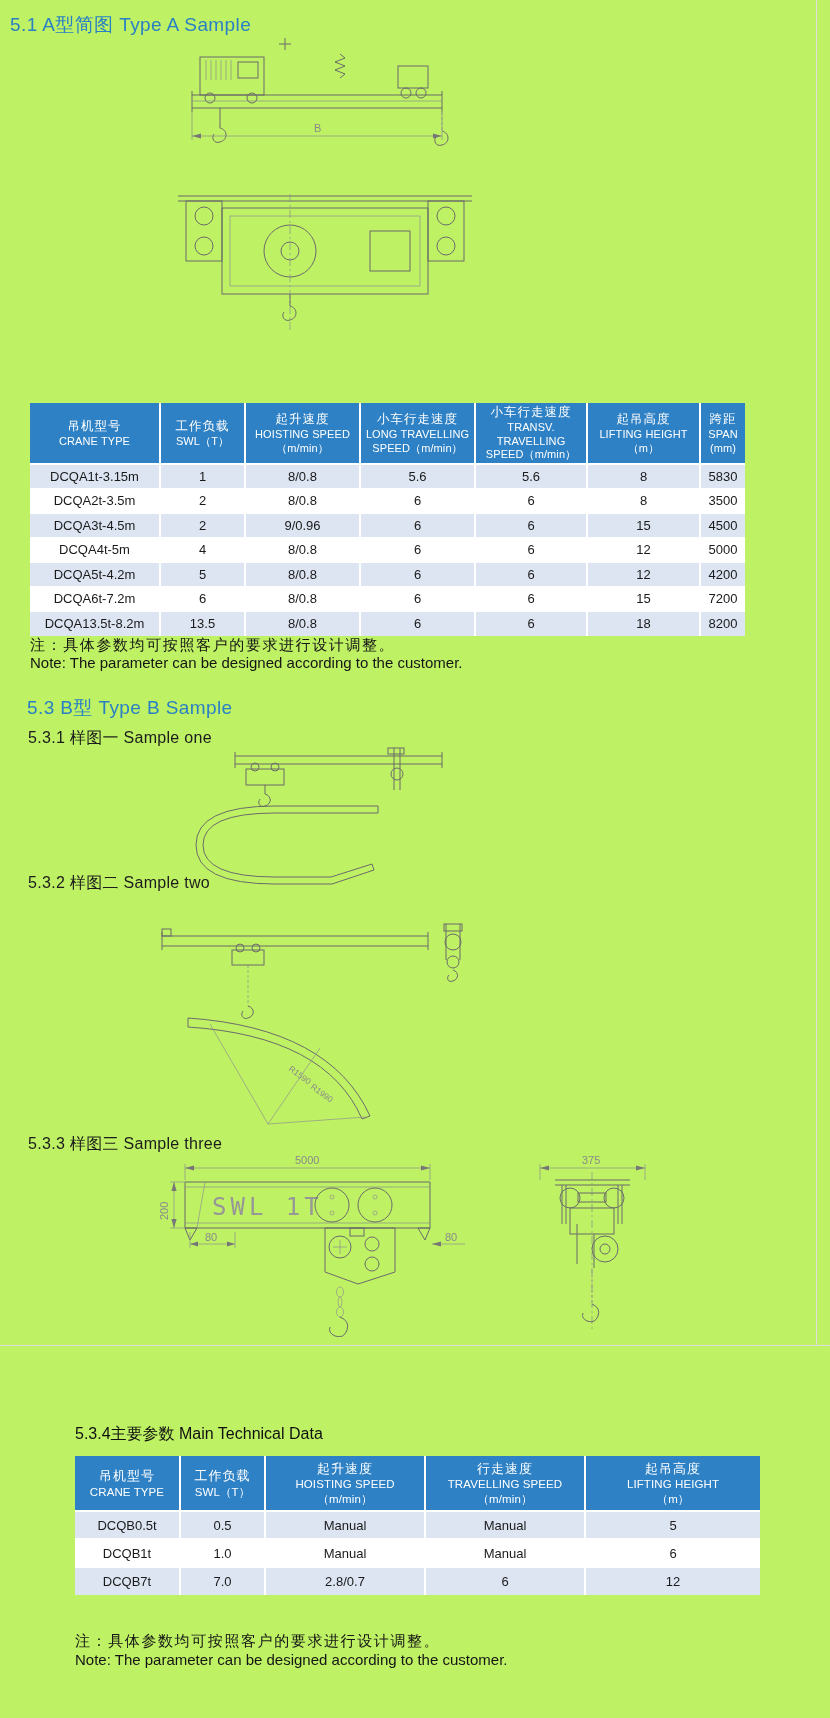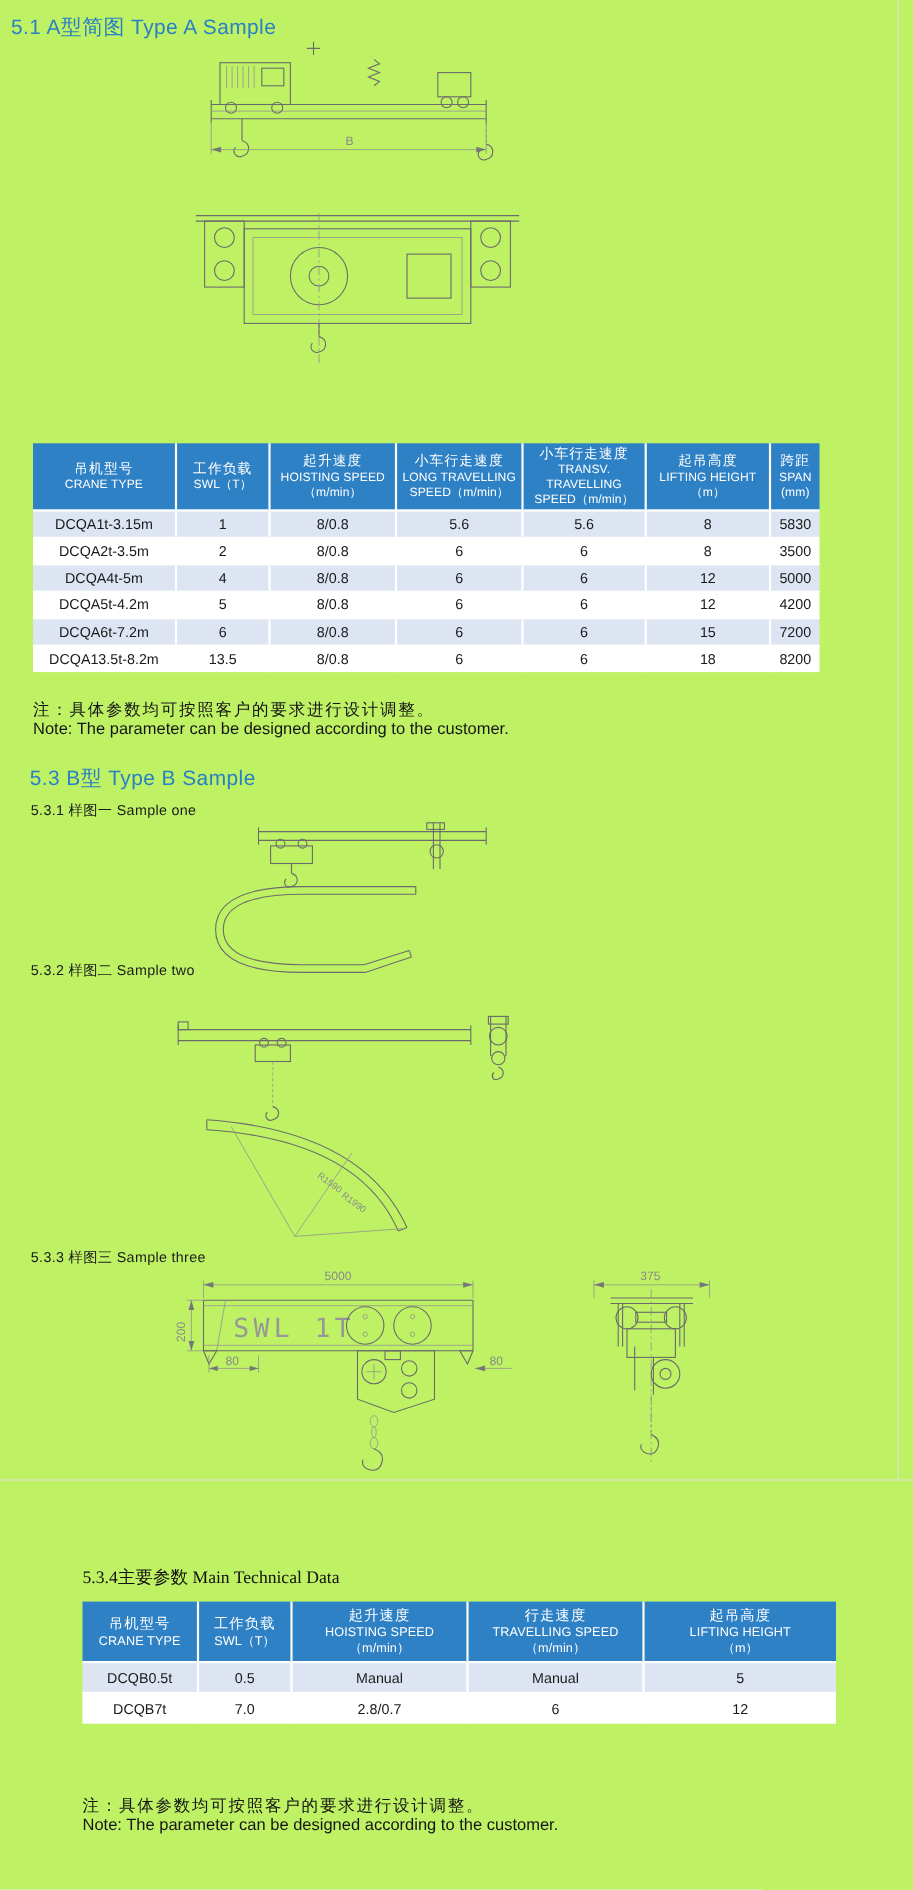--- a/index.html
+++ b/index.html
@@ -1,22 +1,22 @@
 <!DOCTYPE html>
 <html><head>
 <meta charset="utf-8">
 <style>
   *{box-sizing:border-box;margin:0;padding:0}
   html,body{background:#fff}
   body{font-family:"Liberation Sans",sans-serif;color:#1a1a1a}
   .page{position:relative;width:830px;height:1718px;background:#bef264;overflow:hidden}
 
   .h-blue{position:absolute;color:#2a80c4;font-size:19px;letter-spacing:.4px;white-space:nowrap}
-  .h-sub{position:absolute;color:#1c1c1c;font-size:13px;letter-spacing:.3px;white-space:nowrap}
-  .h-serif{position:absolute;color:#101010;font-family:Liberation Serif, serif;font-size:16px;white-space:nowrap}
+  .h-sub{position:absolute;color:#1c1c1c;font-size:16px;letter-spacing:.3px;white-space:nowrap}
+  .h-serif{position:absolute;color:#101010;font-family:Liberation Sans, sans-serif;font-size:16px;white-space:nowrap}
   .note{position:absolute;color:#151515;font-size:15px;white-space:nowrap}
   .note-cn{letter-spacing:1.6px}
 
   table.dt{position:absolute;border-collapse:collapse;table-layout:fixed}
   .dt th{background:#2e81c4;color:#fff;font-weight:normal;vertical-align:middle;padding:1px 0}
   .dt .h-cn{font-size:12.5px;line-height:1.35;letter-spacing:1px}
   .dt .h-en{font-size:11px;line-height:1.25;letter-spacing:.1px}
   .dt td{text-align:center;font-size:13px;color:#1a1a1a;vertical-align:middle}
   .dt th,.dt td{border-left:2px solid #fff}
   .dt th:first-child,.dt td:first-child{border-left:none}
@@ -154,20 +154,29 @@
         <tr>
           <td>DCQA2t-3.5m</td>
           <td>2</td>
           <td>8/0.8</td>
           <td>6</td>
           <td>6</td>
           <td>8</td>
           <td>3500</td>
         </tr>
         <tr>
+          <td>DCQA3t-4.5m</td>
+          <td>2</td>
+          <td>9/0.96</td>
+          <td>6</td>
+          <td>6</td>
+          <td>15</td>
+          <td>4500</td>
+        </tr>
+        <tr>
           <td>DCQA4t-5m</td>
           <td>4</td>
           <td>8/0.8</td>
           <td>6</td>
           <td>6</td>
           <td>12</td>
           <td>5000</td>
         </tr>
         <tr>
           <td>DCQA5t-4.2m</td>
@@ -351,20 +360,27 @@
       </thead>
     <tbody>
         <tr>
           <td>DCQB0.5t</td>
           <td>0.5</td>
           <td>Manual</td>
           <td>Manual</td>
           <td>5</td>
         </tr>
         <tr>
+          <td>DCQB1t</td>
+          <td>1.0</td>
+          <td>Manual</td>
+          <td>Manual</td>
+          <td>6</td>
+        </tr>
+        <tr>
           <td>DCQB7t</td>
           <td>7.0</td>
           <td>2.8/0.7</td>
           <td>6</td>
           <td>12</td>
         </tr>
       </tbody>
   </table>
 
   <div class="note note-cn" style="left:75px;top:1632px">注：具体参数均可按照客户的要求进行设计调整。</div>

